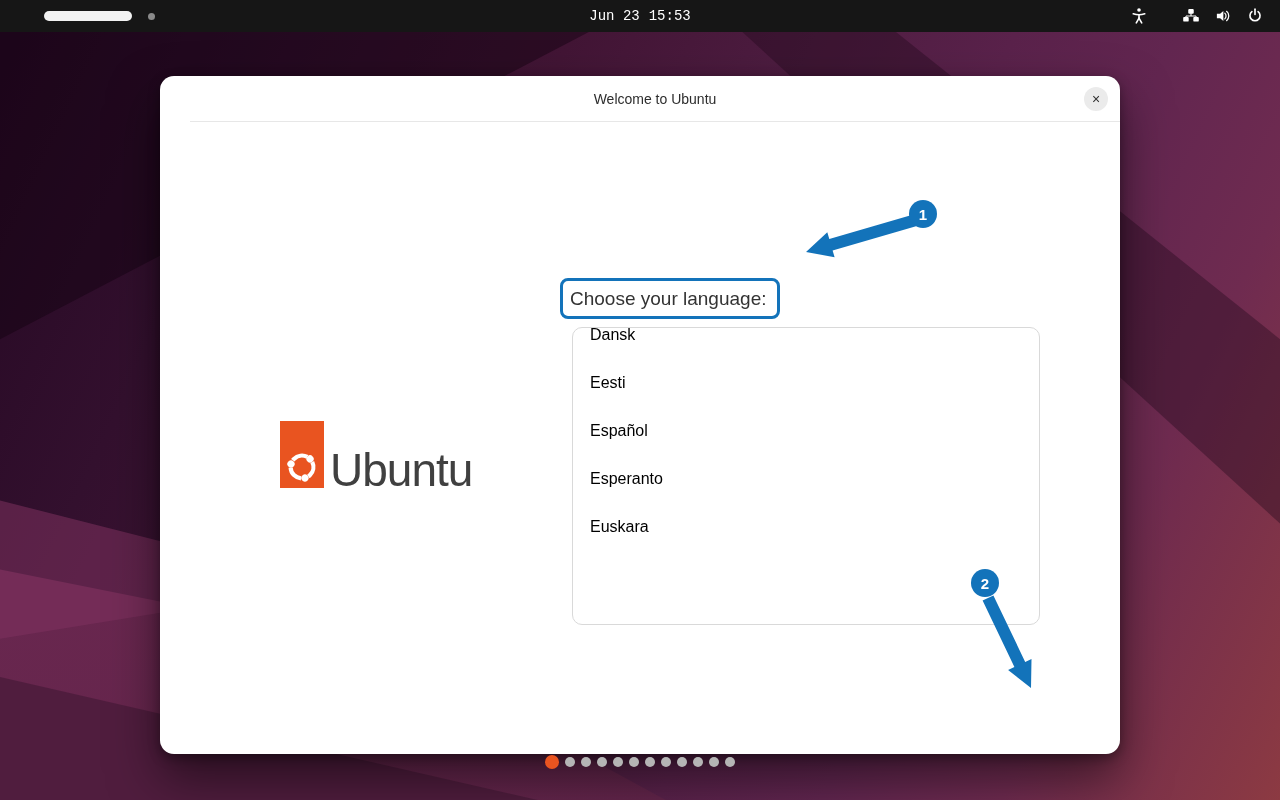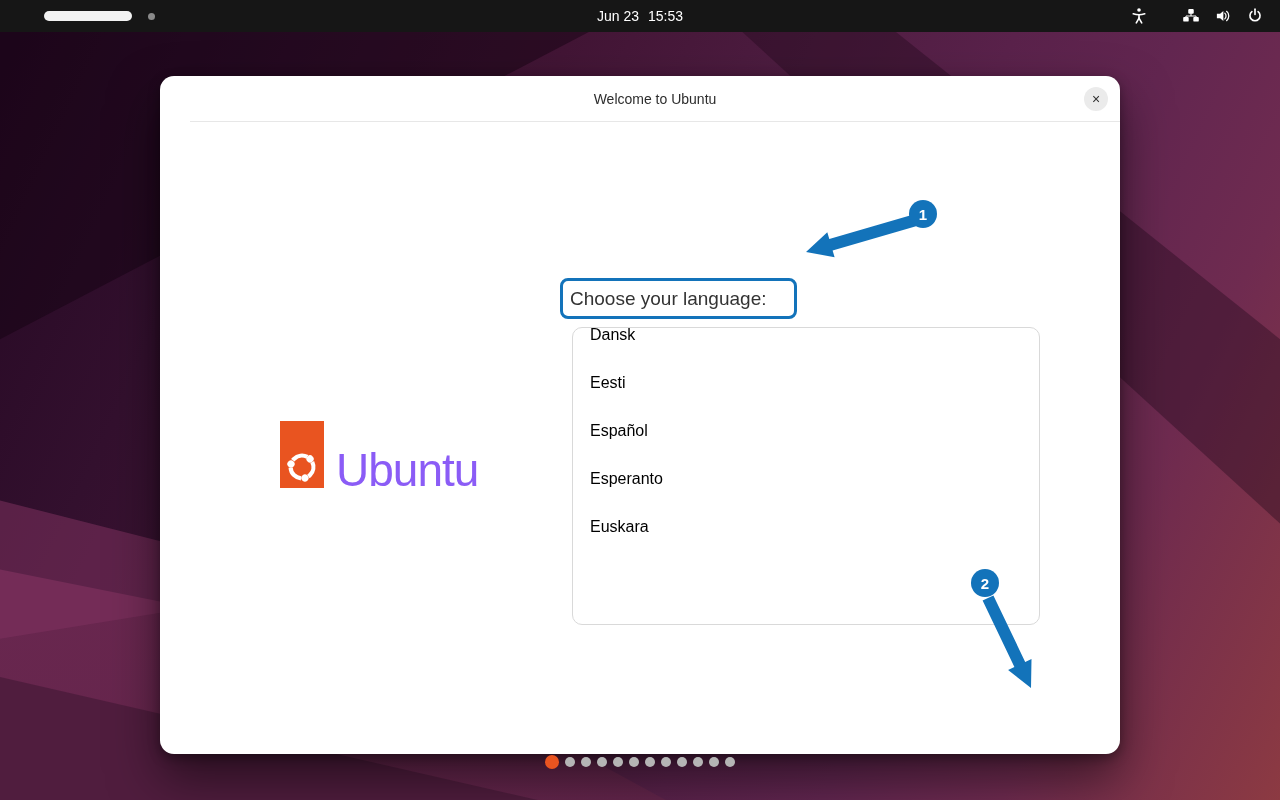--- a/index.html
+++ b/index.html
@@ -6,21 +6,21 @@
   html, body { width: 1280px; height: 800px; overflow: hidden; }
   body { font-family: "Liberation Sans", sans-serif; background: #000; position: relative; }
   :root {
     --orange: #e95420;
     --blue: #1373ba;
   }
 
   
   .topbar {
     position: absolute; left: 0; top: 0; width: 1280px; height: 32px;
-    background: #161616; display: flex; align-items: center; z-index: 40;
+    background: #161616; display: flex; align-items: center; z-index: 40; font-family: Liberation Mono, monospace;
   }
   .ws-indicator { display: flex; align-items: center; gap: 16px; margin-left: 44px; }
   .ws-pill { width: 88px; height: 10px; border-radius: 6px; background: #f2f2f2; }
   .ws-dot  { width: 7px; height: 7px; border-radius: 50%; background: #8a8a8a; }
   .clock {
     position: absolute; left: 50%; top: 0; transform: translateX(-50%);
     height: 32px; display: flex; align-items: center; gap: 9px;
     color: #ffffff; font-size: 14px;
   }
   .tray { position: absolute; right: 0; top: 0; height: 32px; display: flex; align-items: center; }
@@ -60,25 +60,25 @@
     border-radius: 50%; background: #ebebeb; border: none;
     display: flex; align-items: center; justify-content: center;
     font-size: 14px; line-height: 1; color: #2f2f2f; cursor: pointer;
   }
   .dlg-body { position: relative; height: 631px; }
 
   
   .logo-group { position: absolute; left: 120px; top: 299px; display: flex; align-items: flex-end; }
   .logo-mark { position: relative; width: 44px; height: 67px; background: var(--orange); }
   .logo-mark svg { position: absolute; left: 3px; top: 27px; }
-  .logo-word { font-size: 46px; color: #8b5cf6; letter-spacing: -1px; margin-left: 12px; margin-bottom: -9px; }
+  .logo-word { font-size: 46px; color: #404040; letter-spacing: -1px; margin-left: 6px; margin-bottom: -9px; }
 
   
   .prompt-box {
-    position: absolute; left: 400px; top: 156px; width: 237px; height: 41px;
+    position: absolute; left: 400px; top: 156px; width: 220px; height: 41px;
     border: 3px solid var(--blue); border-radius: 8px; background: #fff;
     display: flex; align-items: center; padding-left: 7px;
   }
   .prompt-text { font-size: 19px; color: #333; }
   .lang-list {
     position: absolute; left: 412px; top: 205px; width: 468px; height: 298px;
     border: 1px solid #d9d9d9; border-radius: 10px; background: #fff; overflow: hidden;
   }
   .lang-scroll { margin-top: -17px; }
   .lang-row {

